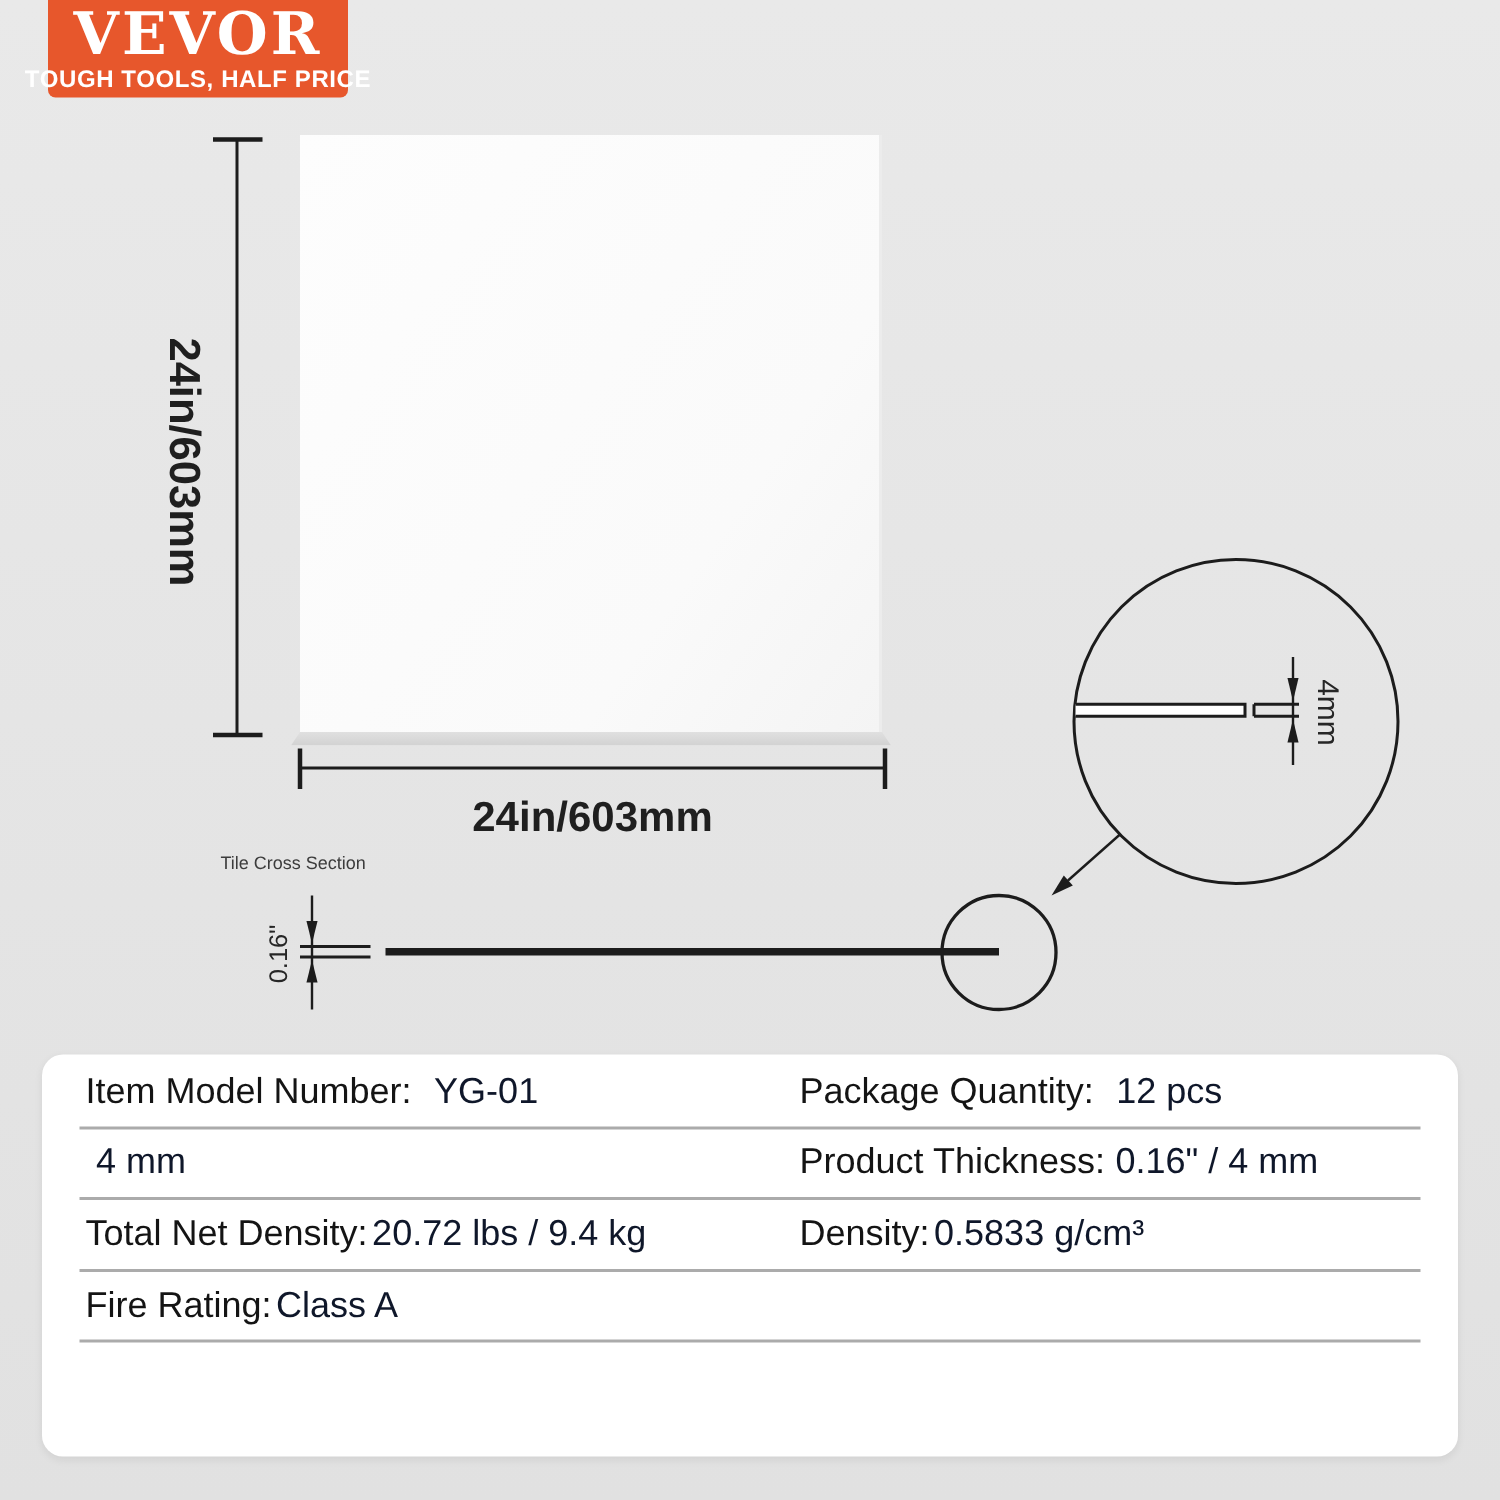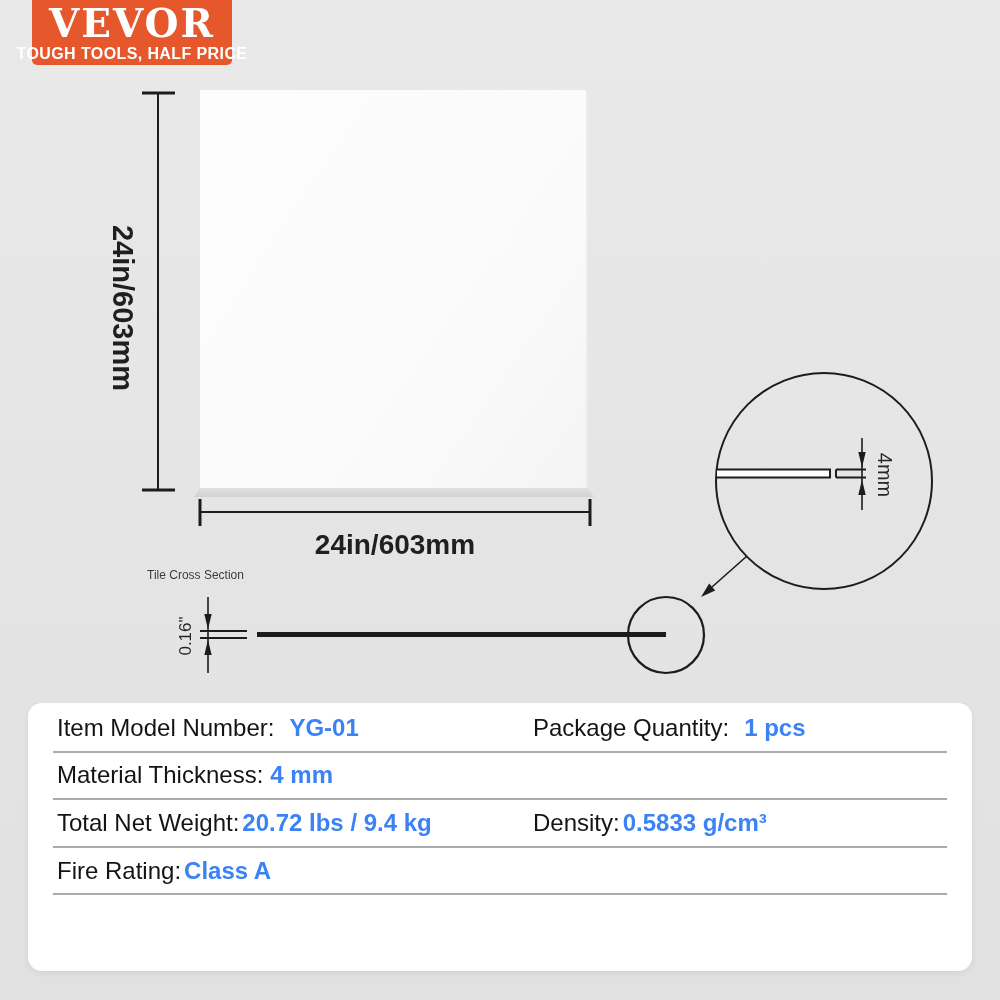--- a/index.html
+++ b/index.html
@@ -74,21 +74,21 @@
   }
   .spec-row {
     height: 47.6px; display: flex; align-items: center;
     border-bottom: 2px solid #ababab;
     font-size: 24px;
   }
   .spec-cell { display: flex; align-items: baseline; padding-left: 4px; }
   .spec-cell.left { width: 476px; flex: 0 0 476px; }
   .spec-cell.right { flex: 1; text-align: center; }
   .spec-label { font-weight: normal; color: #141414; white-space: nowrap; }
-  .spec-value { font-weight: bold; color: #3b82f6; white-space: nowrap; }
+  .spec-value { font-weight: normal; color: #0f172a; white-space: nowrap; }
   .g-lg { margin-left: 15px; }
   .g-md { margin-left: 7px; }
   .g-sm { margin-left: 3px; }
 </style>
 </head>
 <body>
 
 <div class="stage">
 
   <div class="logo">
@@ -154,34 +154,37 @@
 
   <div class="spec-card">
 
     <div class="spec-row">
       <div class="spec-cell left">
         <span class="spec-label">Item Model Number:</span>
         <span class="spec-value g-lg">YG-01</span>
       </div>
       <div class="spec-cell right">
         <span class="spec-label">Package Quantity:</span>
-        <span class="spec-value g-lg">1 pcs</span>
+        <span class="spec-value g-lg">12 pcs</span>
       </div>
     </div>
 
     <div class="spec-row">
       <div class="spec-cell left">
-        <span class="spec-label">Material Thickness:</span>
         <span class="spec-value g-md">4 mm</span>
       </div>
+      <div class="spec-cell right">
+        <span class="spec-label">Product Thickness:</span>
+        <span class="spec-value g-md">0.16" / 4 mm</span>
+      </div>
     </div>
 
     <div class="spec-row">
       <div class="spec-cell left">
-        <span class="spec-label">Total Net Weight:</span>
+        <span class="spec-label">Total Net Density:</span>
         <span class="spec-value g-sm">20.72 lbs / 9.4 kg</span>
       </div>
       <div class="spec-cell right">
         <span class="spec-label">Density:</span>
         <span class="spec-value g-sm">0.5833 g/cm³</span>
       </div>
     </div>
 
     <div class="spec-row">
       <div class="spec-cell right">

